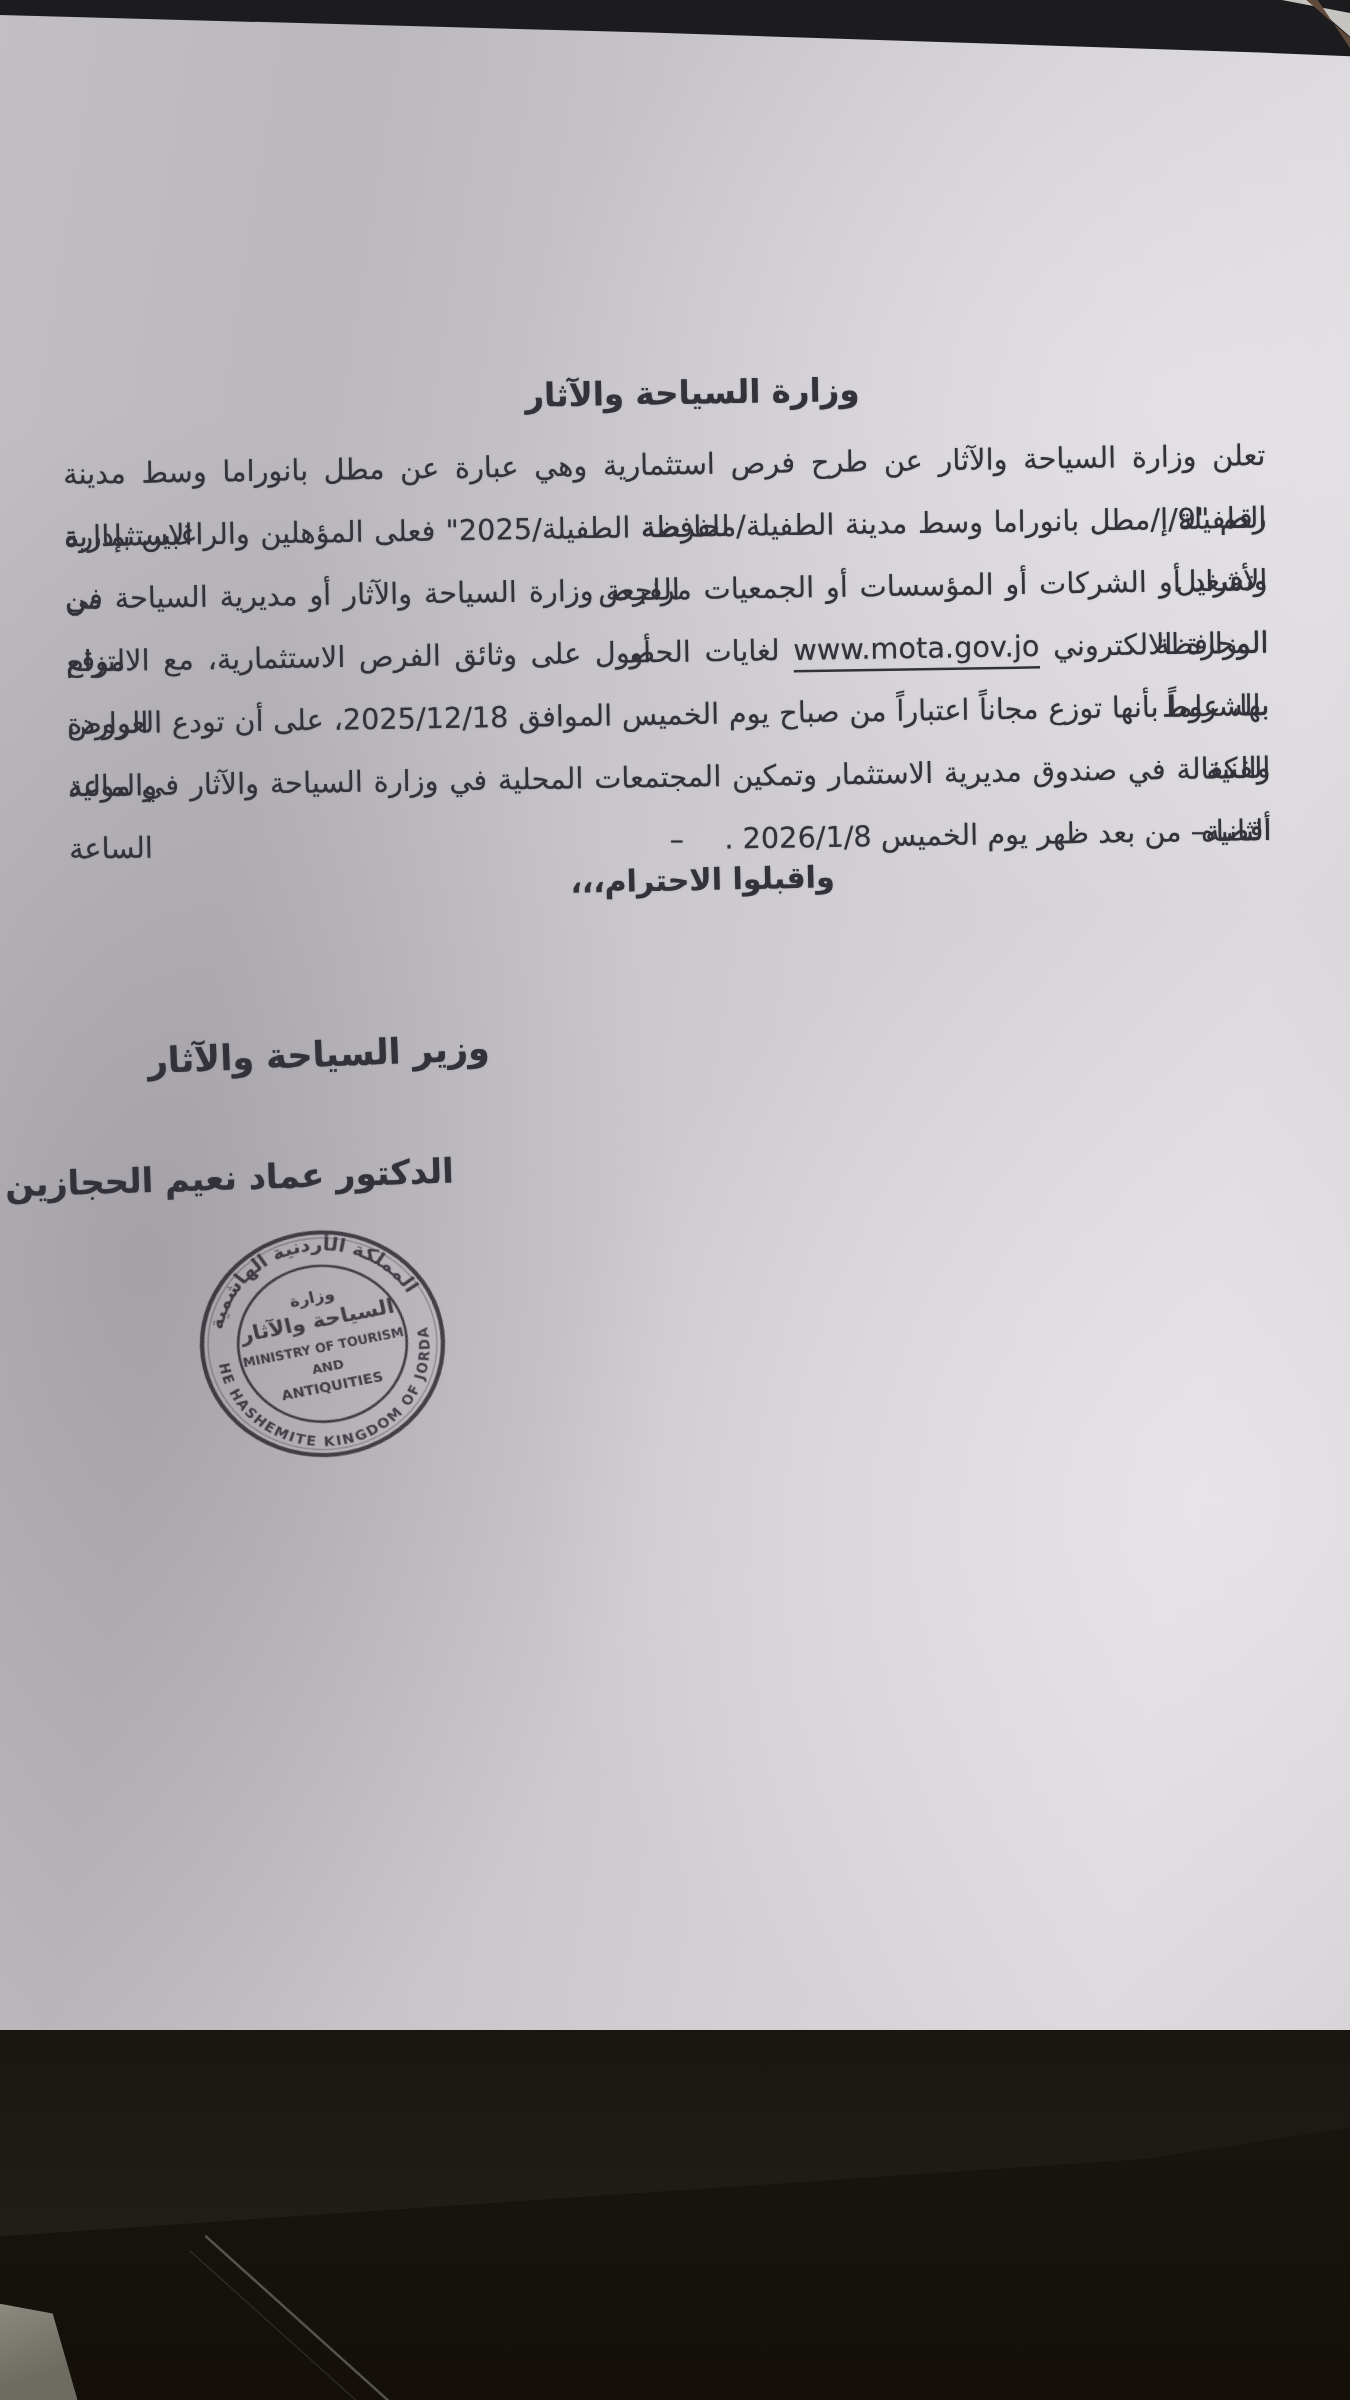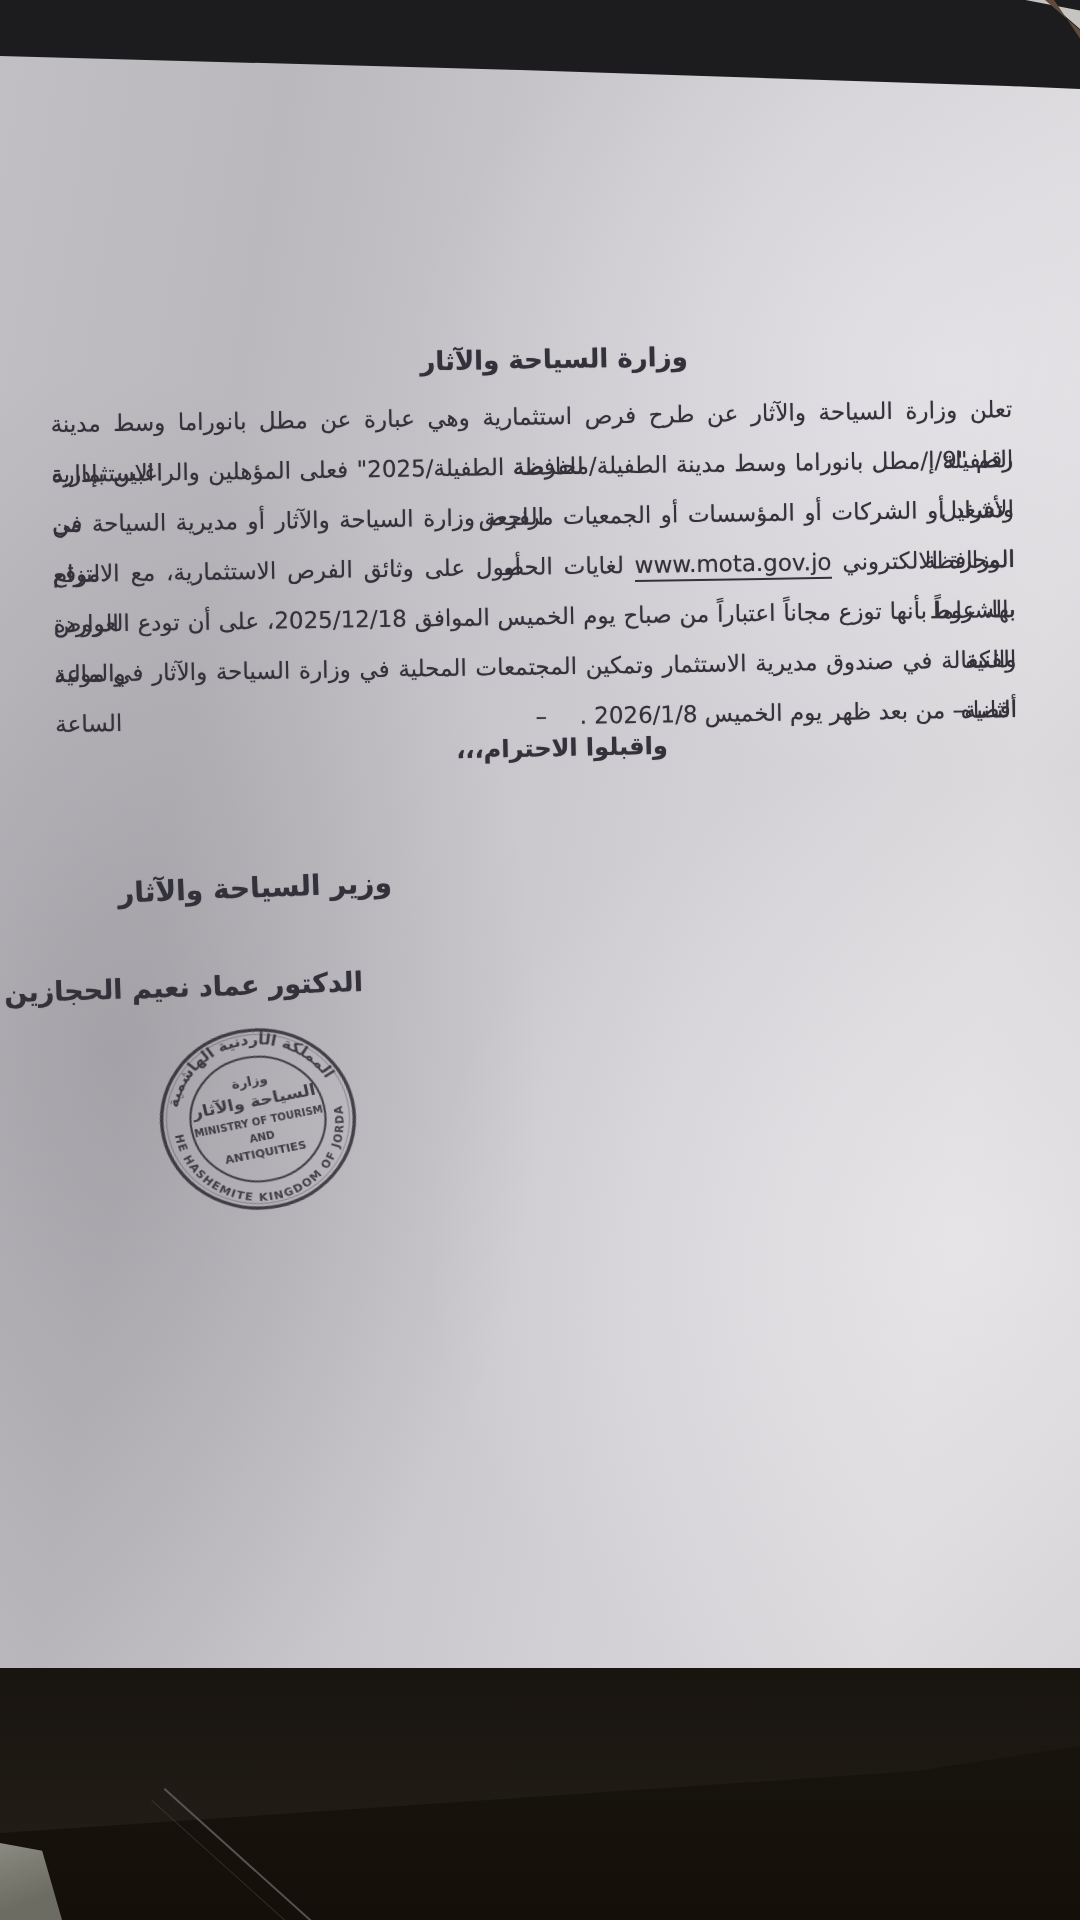--- a/index.html
+++ b/index.html
@@ -28,21 +28,20 @@
 
   
   .paper{
     position:absolute;left:0;top:0;width:1080px;height:1624px;
     clip-path:polygon(0 12px,520px 26px,1008px 42px,1080px 45px,1080px 1702px,916px 1727px,0 1789px);
     background:
       radial-gradient(900px 700px at 88% 20%, rgba(238,235,240,0.55), transparent 60%),
       radial-gradient(1000px 900px at 90% 74%, rgba(242,239,243,0.5), transparent 55%),
       radial-gradient(700px 1100px at 10% 62%, rgba(84,80,88,0.22), transparent 62%),
       linear-gradient(99deg,#c1bec4 0%,#bab7bd 22%,#c7c4ca 42%,#d3d0d5 62%,#dcd9dd 85%,#d6d3d7 100%);
-    margin-top: 44px;
   }
   .paper-bottom-shade{position:absolute;left:0;top:1620px;width:1080px;height:170px;
     background:linear-gradient(180deg,transparent 0%,rgba(92,86,80,0.16) 100%);}
 
   
   .ink{color:#33323a;text-shadow:0 0 1px rgba(51,50,58,0.5);}
   .title{
     position:absolute;left:0;right:0;top:300px;margin:0;
     text-align:center;font-size:26px;font-weight:bold;
     transform:translateX(14px) rotate(-1deg);

